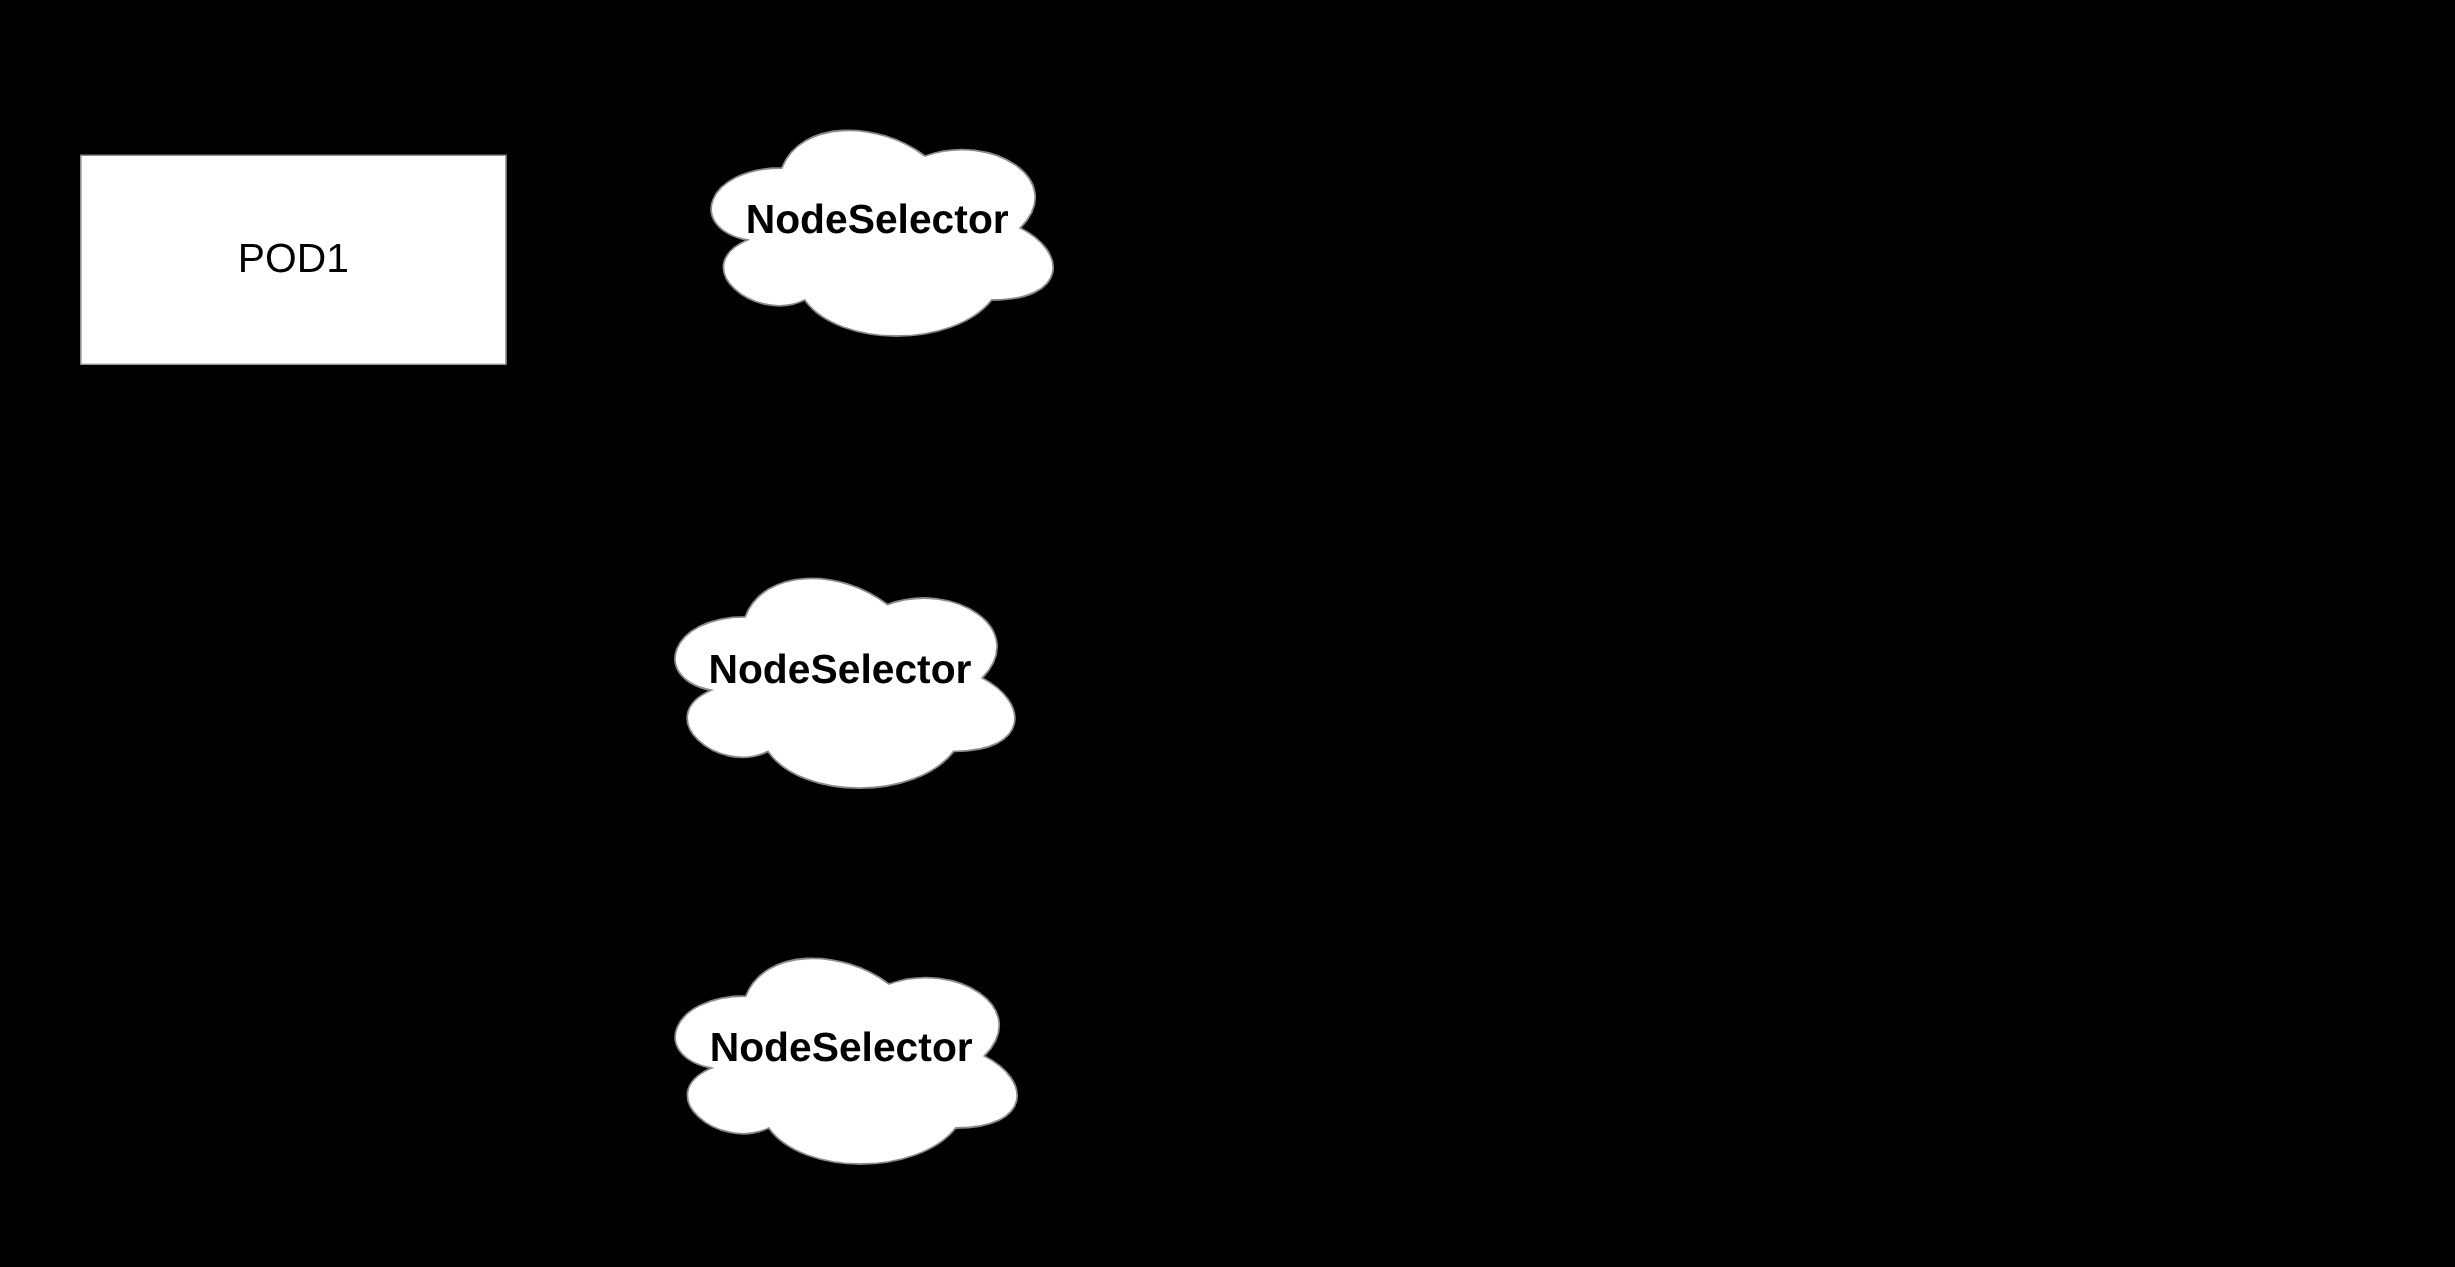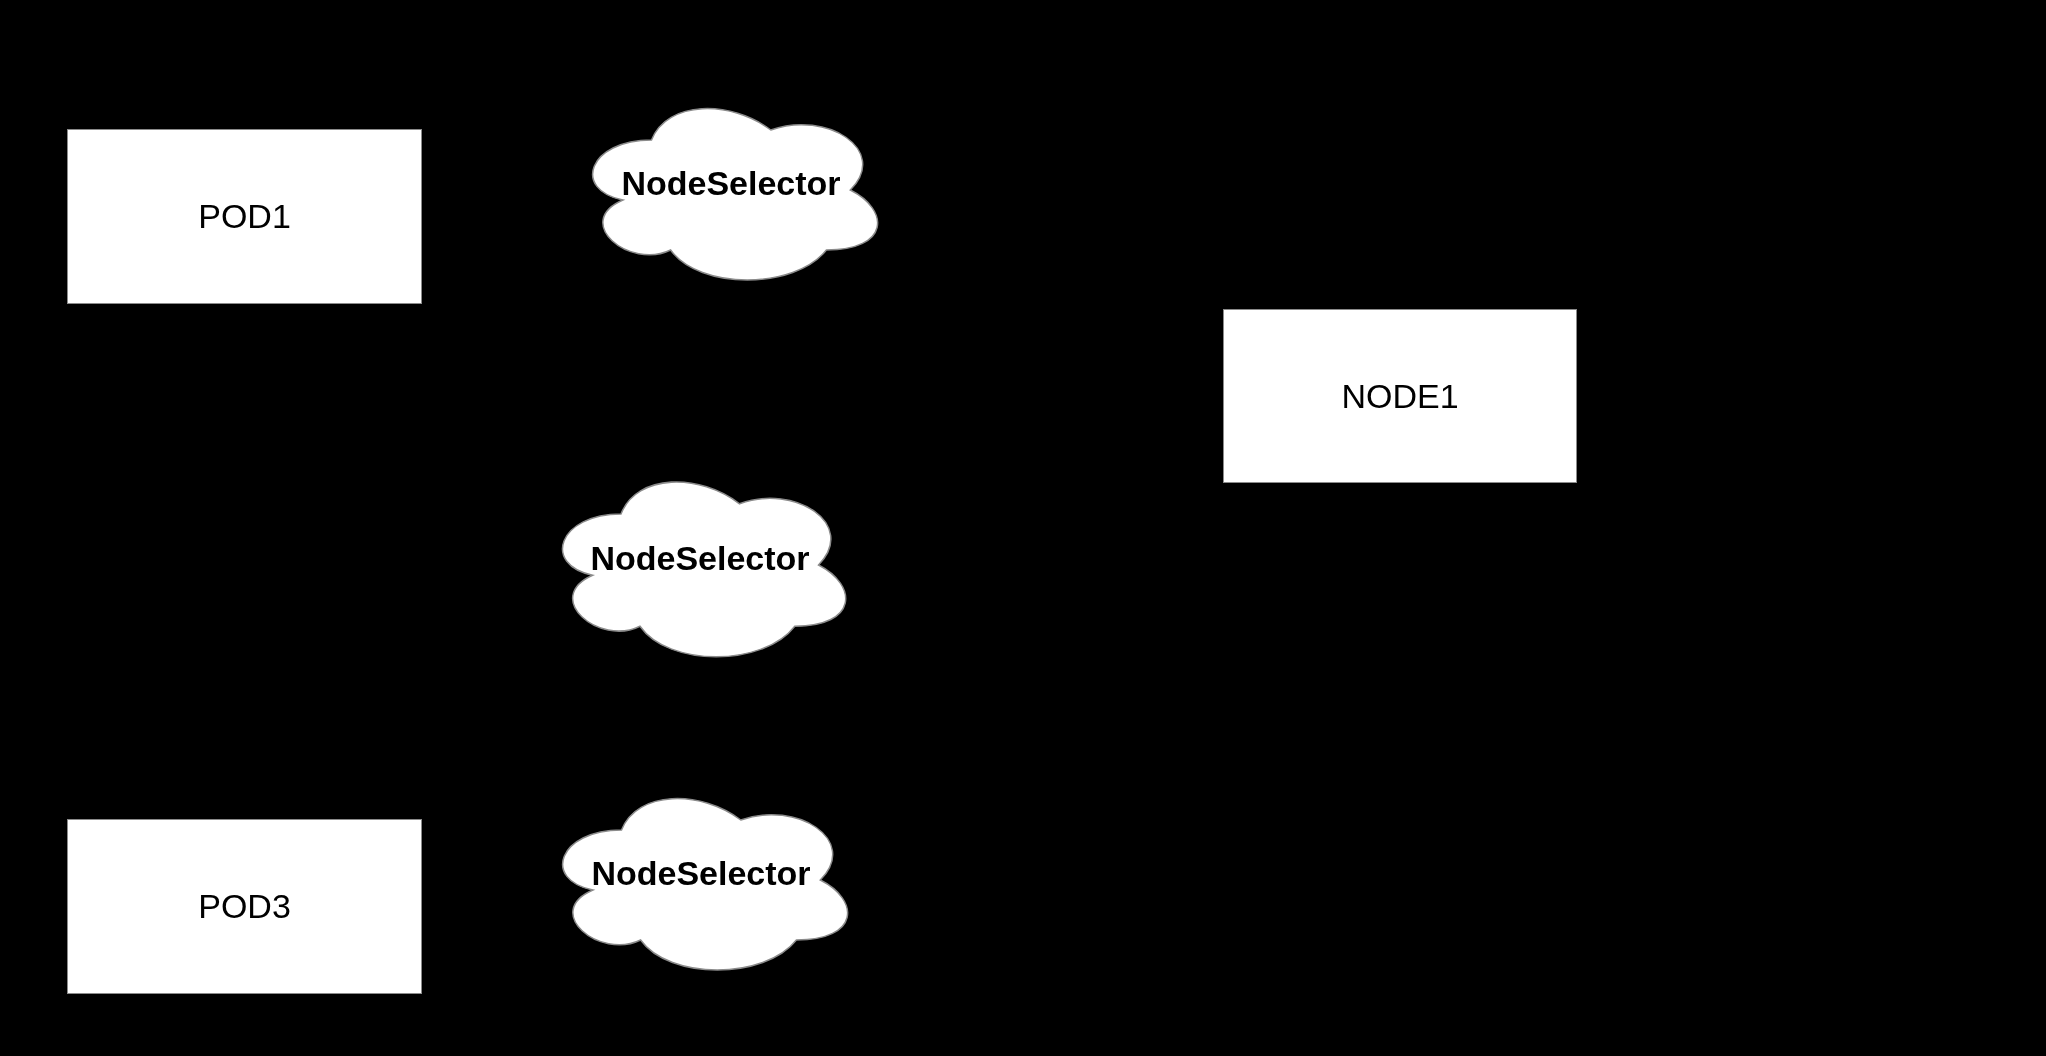--- a/index.html
+++ b/index.html
@@ -47,41 +47,35 @@
   .tag .lbl{position:relative;}
 </style>
 </head>
 <body>
 
 <div id="canvas">
 
   <div class="shape rect" style="left:67px;top:97px;width:355px;height:175px">
     <span class="lbl">POD1</span>
   </div>
-  <div class="shape rect" style="left:67px;top:787px;width:355px;height:175px">
-    <span class="lbl">POD3</span>
-  </div>
 
   <div class="shape cloud" style="left:572px;top:90px;width:318px;height:200px">
     <svg viewBox="0 0 318 200" preserveAspectRatio="none">
       <path d="M 79.5 50 C 15.9 50 0 100 50.9 110 C 0 132 57.2 180 98.6 160 C 127.2 200 222.6 200 254.4 160 C 318 160 318 120 278.3 100 C 318 60 254.4 20 198.8 40 C 159 10 95.4 10 79.5 50 Z"></path>
     </svg>
     <span class="lbl">NodeSelector</span>
   </div>
   <div class="shape cloud" style="left:542px;top:463px;width:316px;height:204px">
     <svg viewBox="0 0 318 200" preserveAspectRatio="none">
       <path d="M 79.5 50 C 15.9 50 0 100 50.9 110 C 0 132 57.2 180 98.6 160 C 127.2 200 222.6 200 254.4 160 C 318 160 318 120 278.3 100 C 318 60 254.4 20 198.8 40 C 159 10 95.4 10 79.5 50 Z"></path>
     </svg>
     <span class="lbl">NodeSelector</span>
   </div>
   <div class="shape cloud" style="left:542px;top:780px;width:318px;height:200px">
     <svg viewBox="0 0 318 200" preserveAspectRatio="none">
       <path d="M 79.5 50 C 15.9 50 0 100 50.9 110 C 0 132 57.2 180 98.6 160 C 127.2 200 222.6 200 254.4 160 C 318 160 318 120 278.3 100 C 318 60 254.4 20 198.8 40 C 159 10 95.4 10 79.5 50 Z"></path>
     </svg>
     <span class="lbl">NodeSelector</span>
   </div>
 
-  <div class="shape rect" style="left:1223px;top:277px;width:354px;height:174px">
-    <span class="lbl">NODE1</span>
-  </div>
 
 
 </div>
 
 </body></html>

